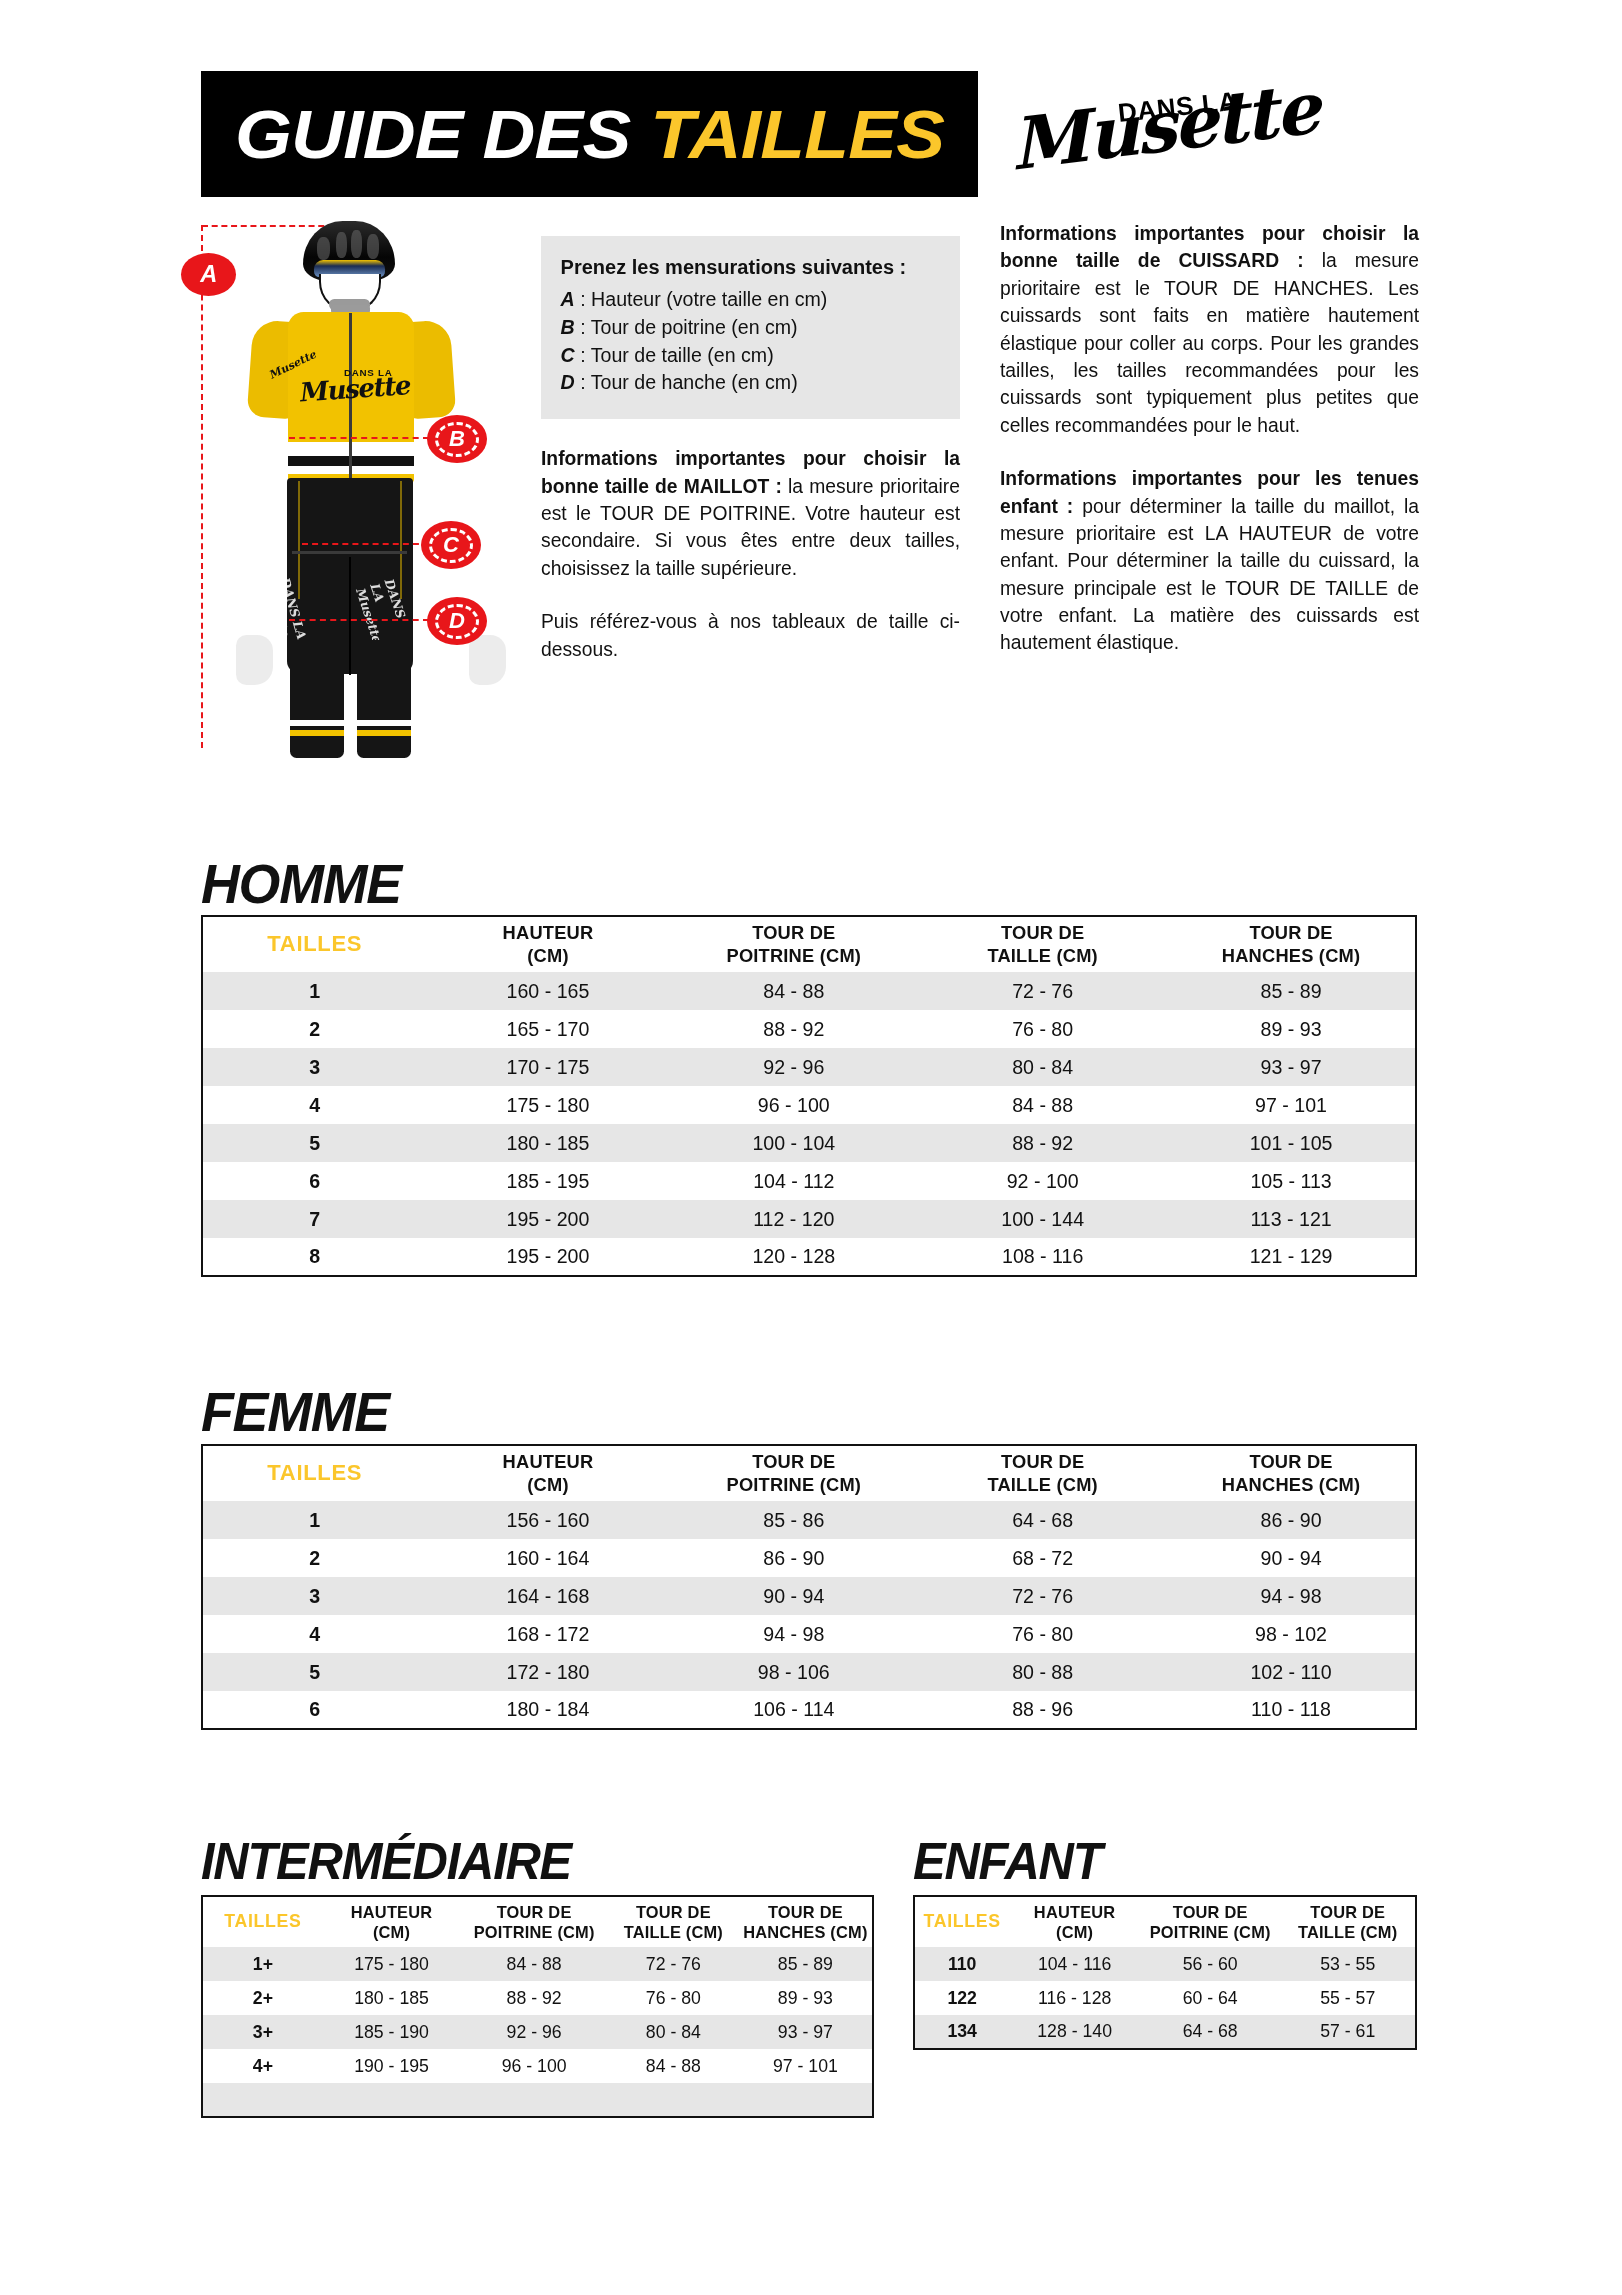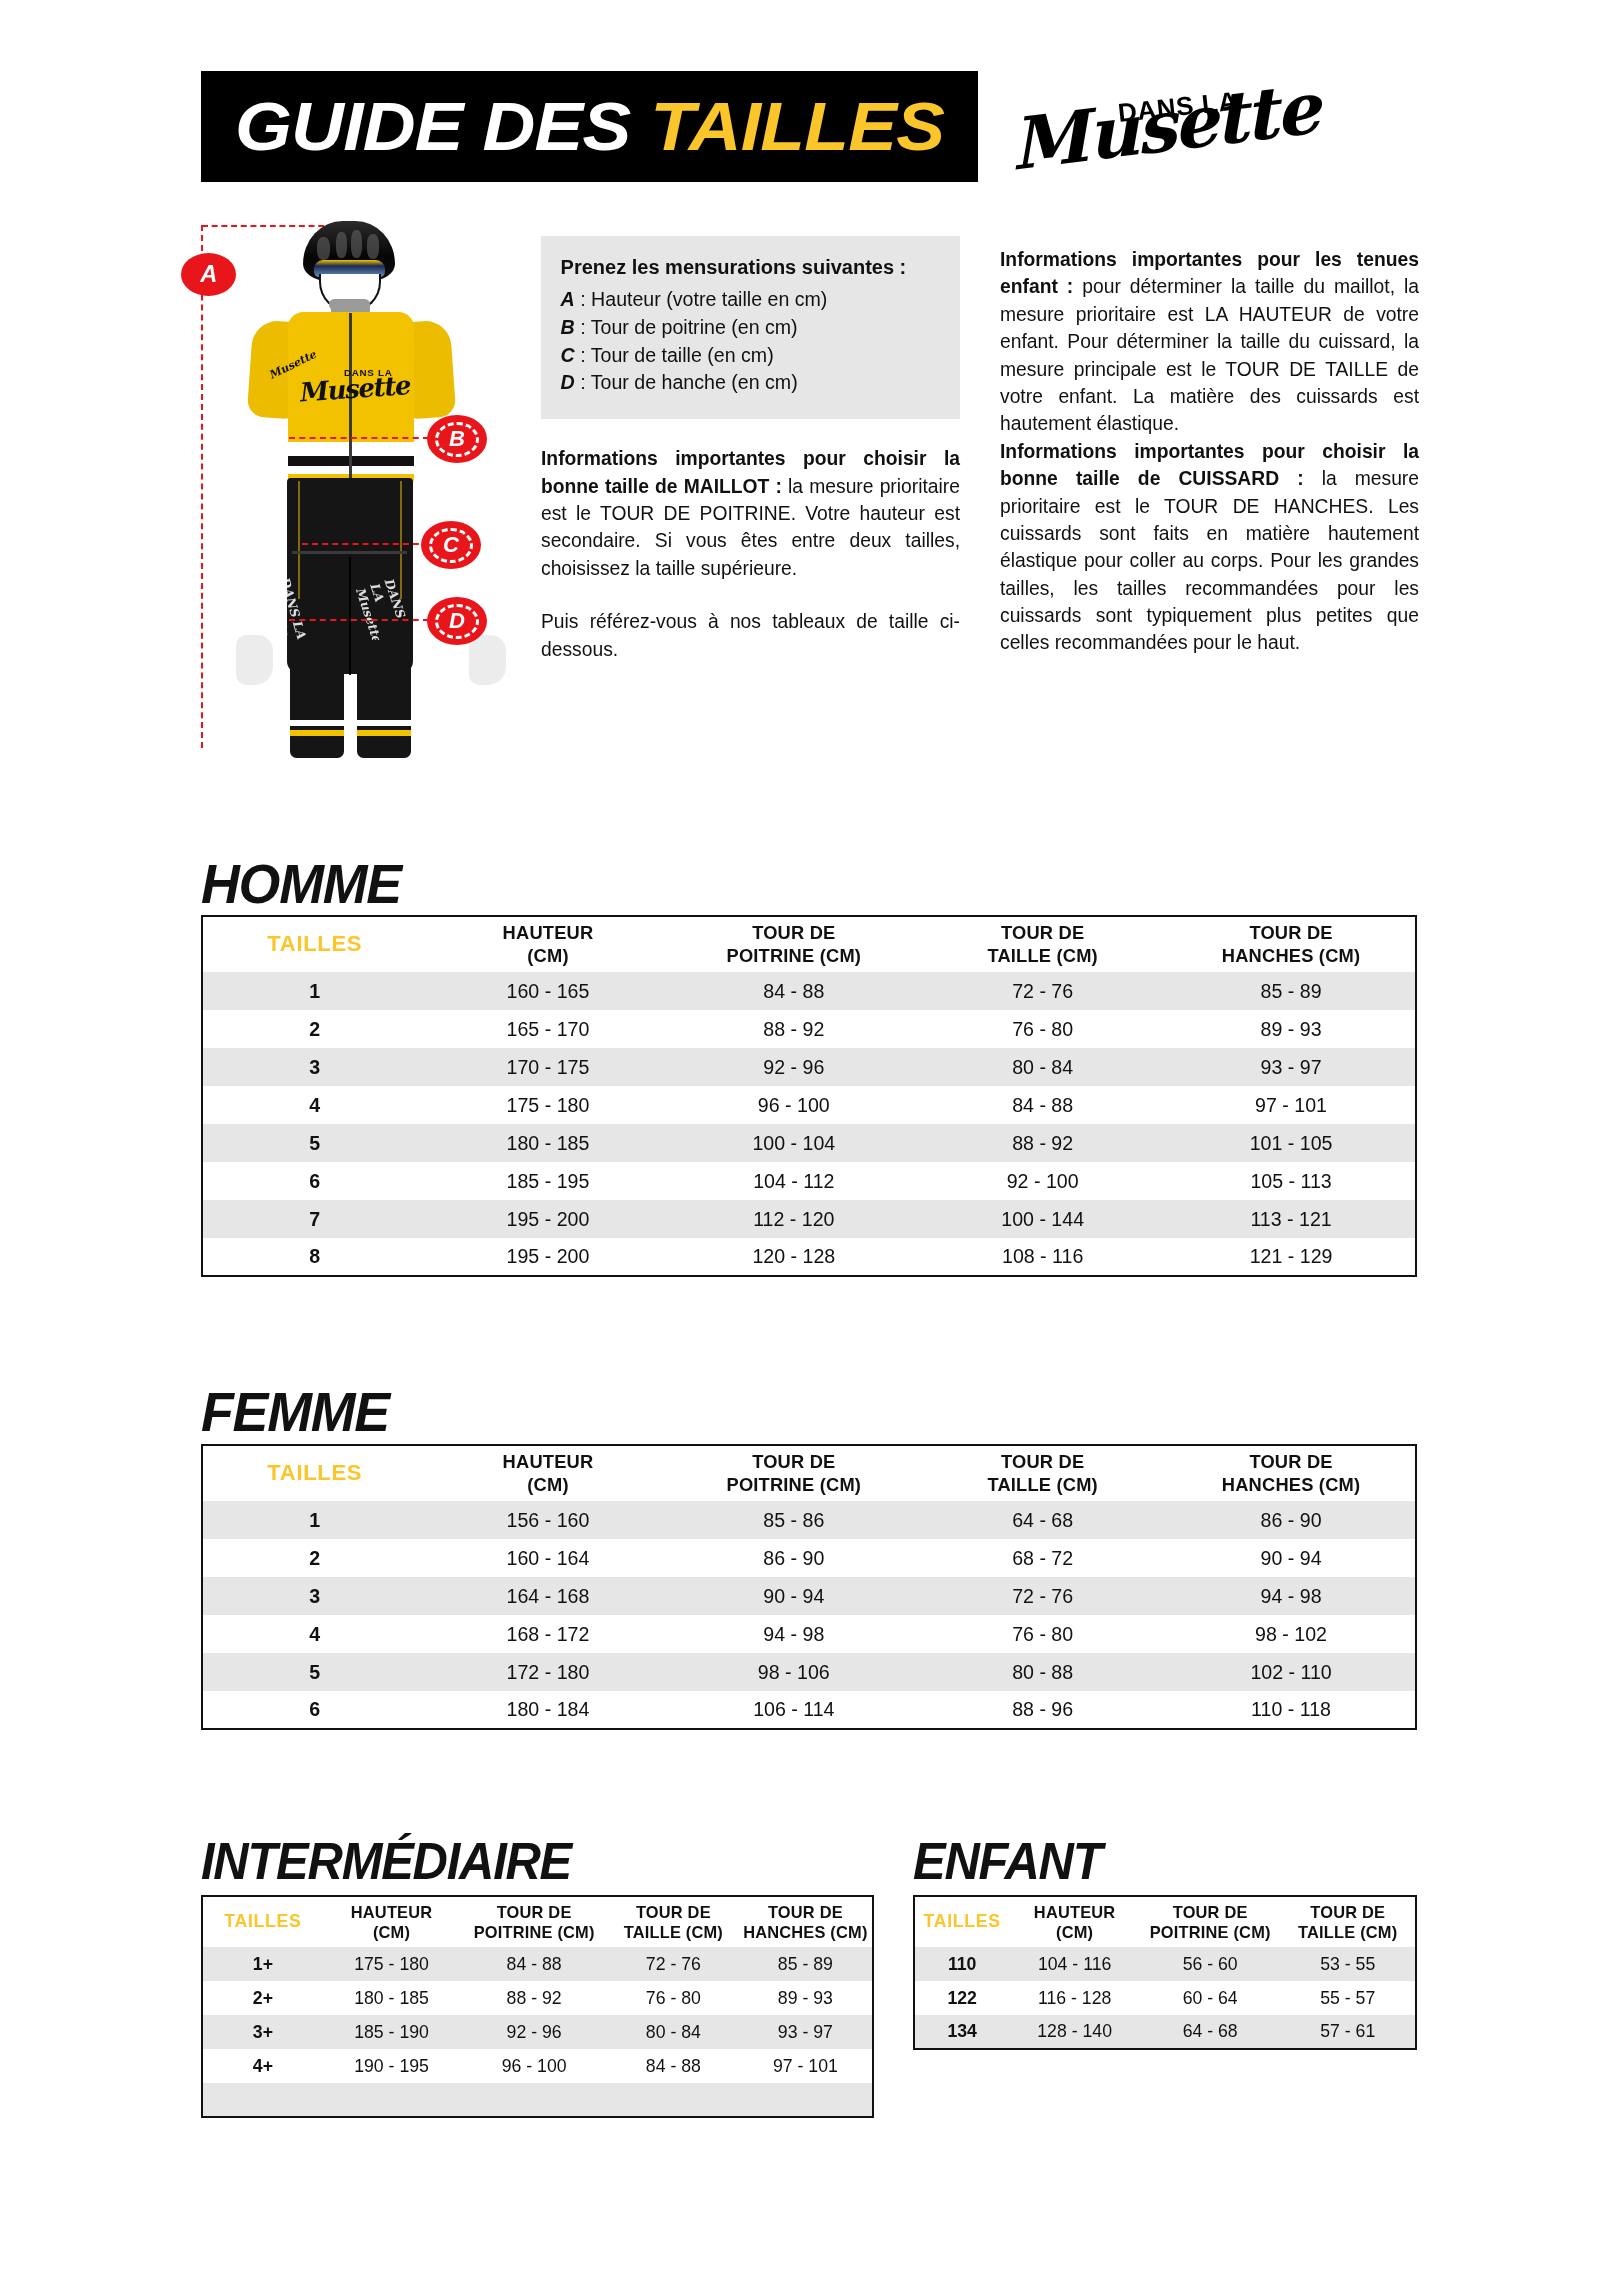--- a/index.html
+++ b/index.html
@@ -7,21 +7,21 @@
     width: 1623px; height: 2295px;
     background: #ffffff;
     font-family: "Liberation Sans", sans-serif;
     -webkit-font-smoothing: antialiased;
   }
   .page { position: relative; width: 1623px; height: 2295px; }
 
   
   .header { position: absolute; left: 0; top: 71px; width: 1623px; height: 118px; }
   .title-bar {
-    position: absolute; left: 201px; top: 0; width: 777px; height: 111px;
+    position: absolute; left: 201px; top: 0; width: 777px; height: 126px;
     background: #000000; display: flex; align-items: center; justify-content: center;
   }
   .title-txt {
     font-family: "Liberation Sans Narrow", "Liberation Sans", sans-serif;
     font-weight: 700; font-style: italic;
     font-size: 69px; letter-spacing: -0.7px; color: #ffffff;
     transform: scaleX(1.06); white-space: nowrap;
   }
   .title-txt .yel { color: #FBC62B; }
 
@@ -282,22 +282,22 @@
         <div class="gb-item"><b>B</b><span> : Tour de poitrine (en cm)</span></div>
         <div class="gb-item"><b>C</b><span> : Tour de taille (en cm)</span></div>
         <div class="gb-item"><b>D</b><span> : Tour de hanche (en cm)</span></div>
       </div>
     </div>
     <div class="para mt2"><b>Informations importantes pour choisir la bonne taille de MAILLOT :</b><span> la mesure prioritaire est le TOUR DE POITRINE. Votre hauteur est secondaire. Si vous êtes entre deux tailles, choisissez la taille supérieure.</span></div>
     <div class="para mt2">Puis référez-vous à nos tableaux de taille ci-dessous.</div>
   </div>
 
   <div class="col-right">
+    <div class="para"><b>Informations importantes pour choisir la bonne taille de CUISSARD :</b><span> la mesure prioritaire est le TOUR DE HANCHES. Les cuissards sont faits en matière hautement élastique pour coller au corps. Pour les grandes tailles, les tailles recommandées pour les cuissards sont typiquement plus petites que celles recommandées pour le haut.</span></div>
     <div class="para mt2"><b>Informations importantes pour les tenues enfant :</b><span> pour déterminer la taille du maillot, la mesure prioritaire est LA HAUTEUR de votre enfant. Pour déterminer la taille du cuissard, la mesure principale est le TOUR DE TAILLE de votre enfant. La matière des cuissards est hautement élastique.</span></div>
-    <div class="para"><b>Informations importantes pour choisir la bonne taille de CUISSARD :</b><span> la mesure prioritaire est le TOUR DE HANCHES. Les cuissards sont faits en matière hautement élastique pour coller au corps. Pour les grandes tailles, les tailles recommandées pour les cuissards sont typiquement plus petites que celles recommandées pour le haut.</span></div>
   </div>
 
 
   <div class="sect-h" style="left:201px; top:851px;">HOMME</div>
   <table class="tbl" style="left:201px; top:915px; width:1216px;">
     <colgroup>
         <col style="width:18.5%">
         <col style="width:20%">
         <col style="width:20.5%">
         <col style="width:20.5%">

